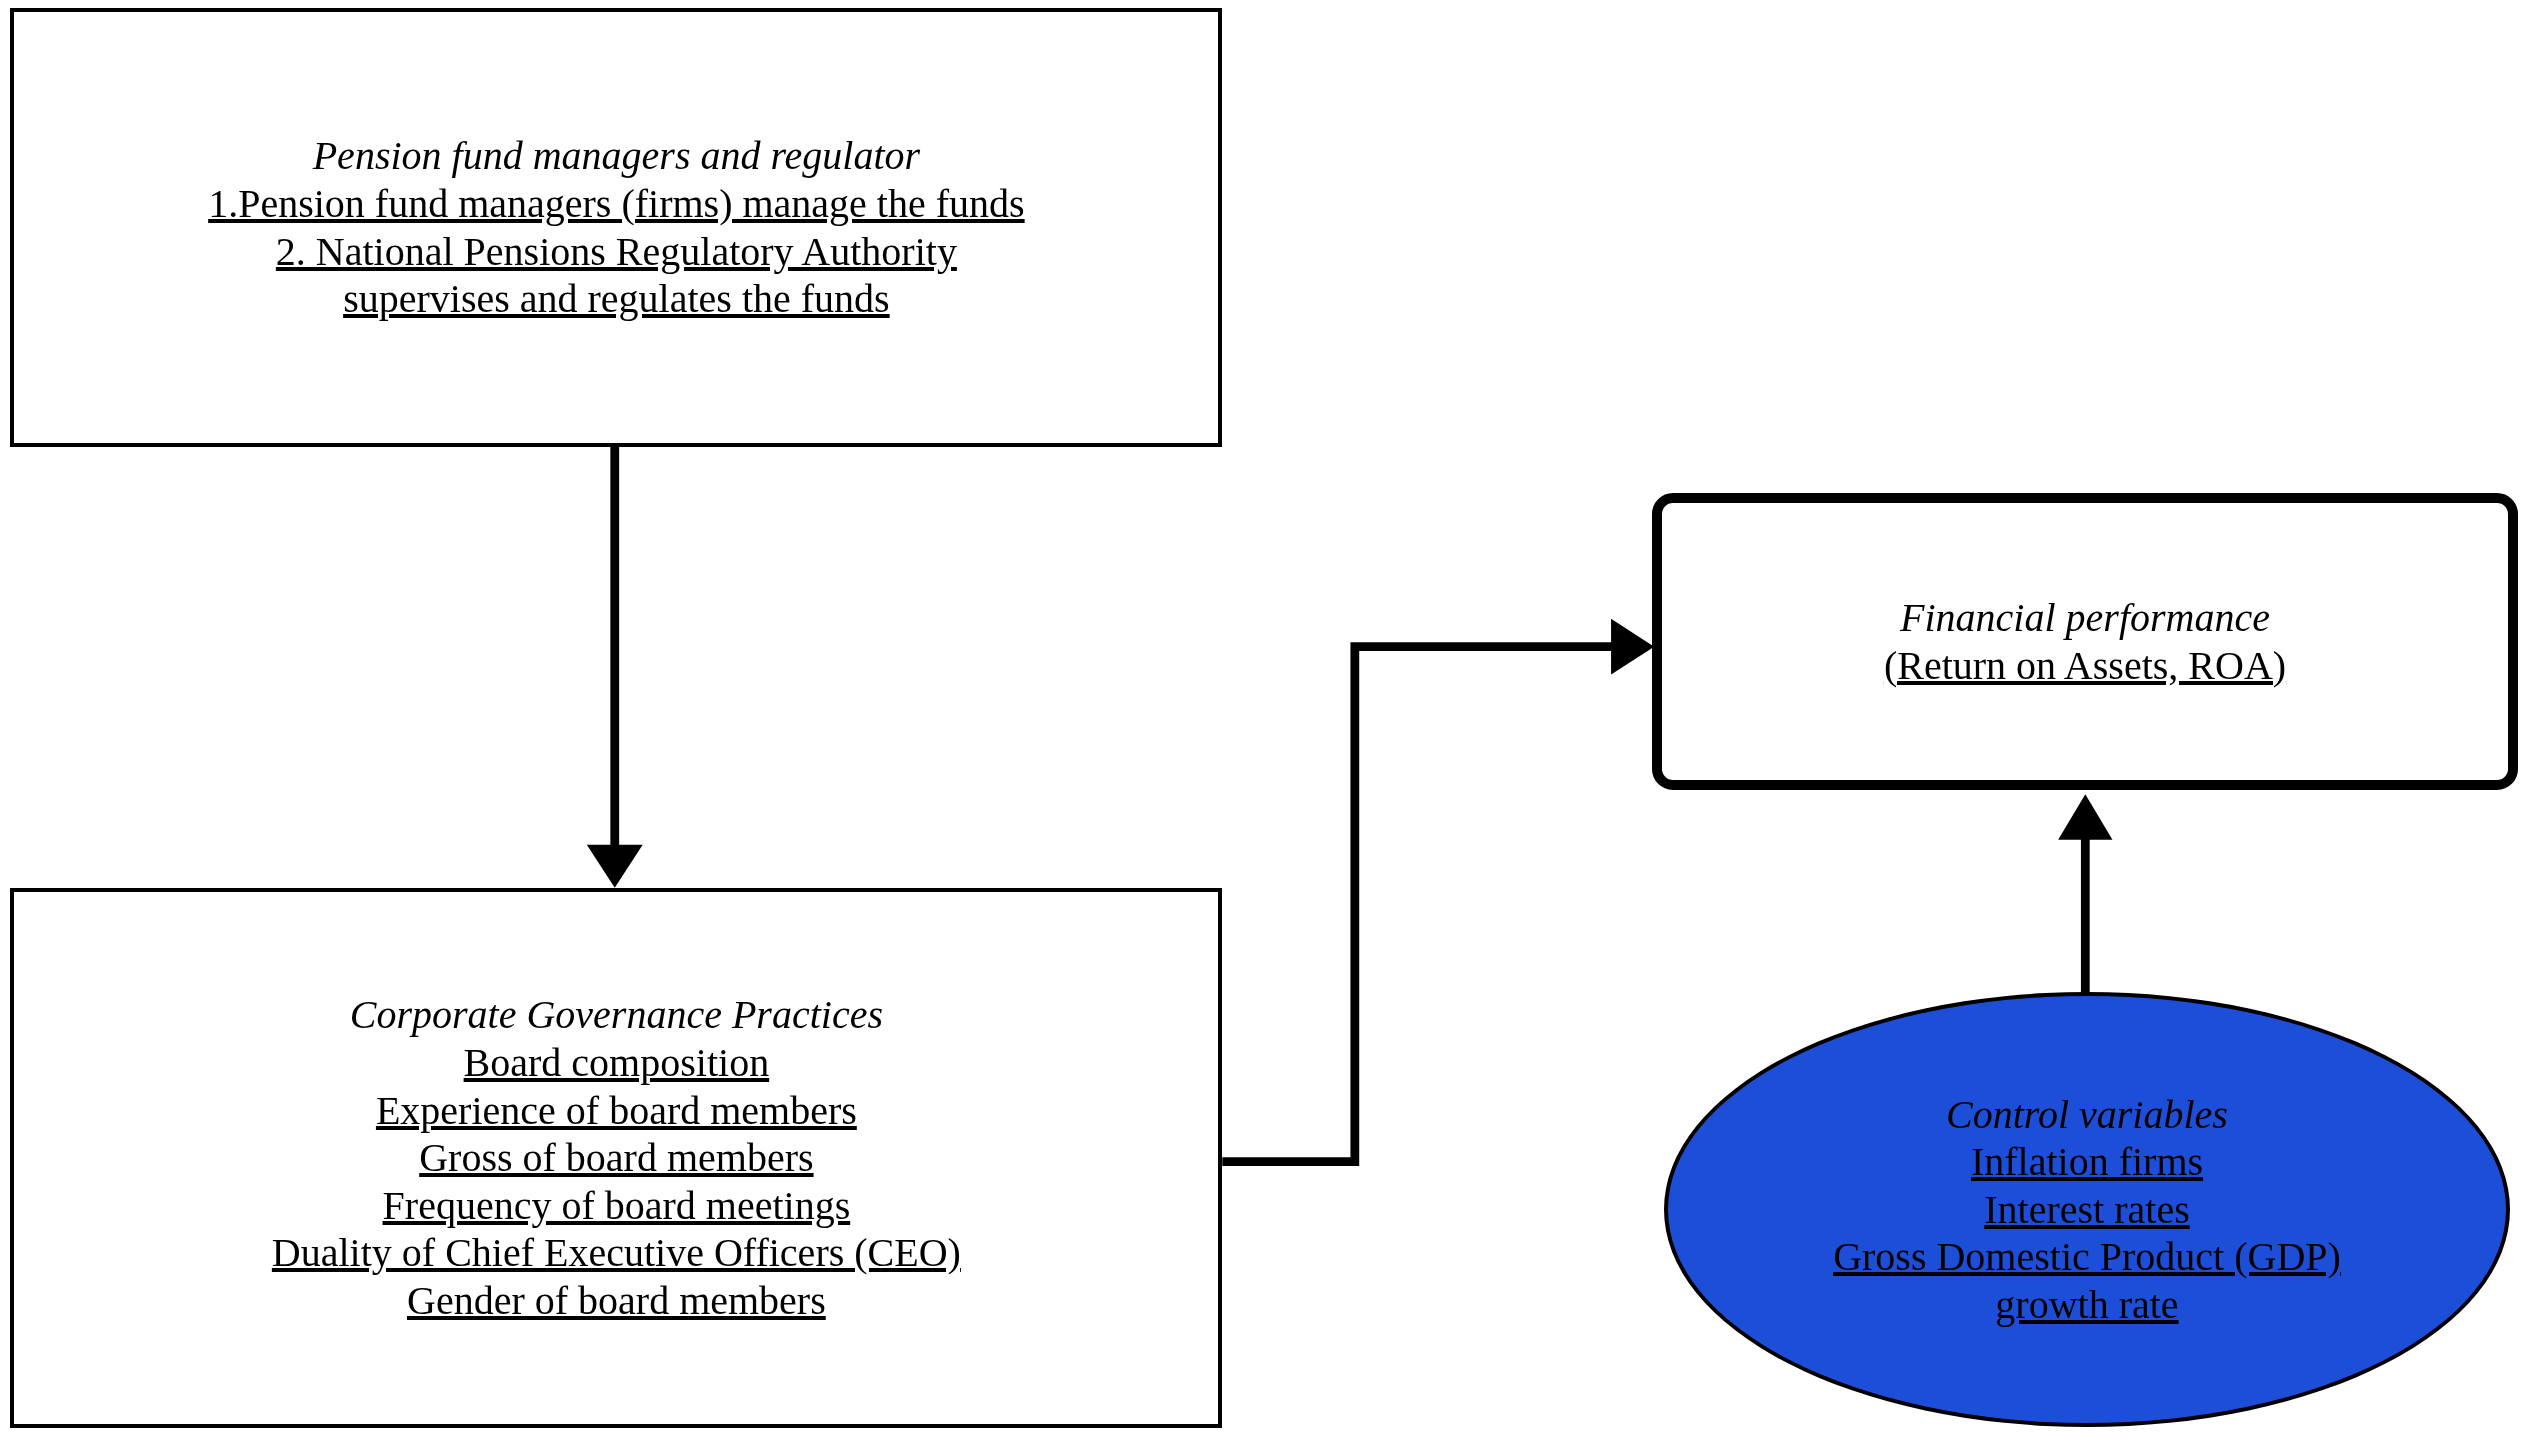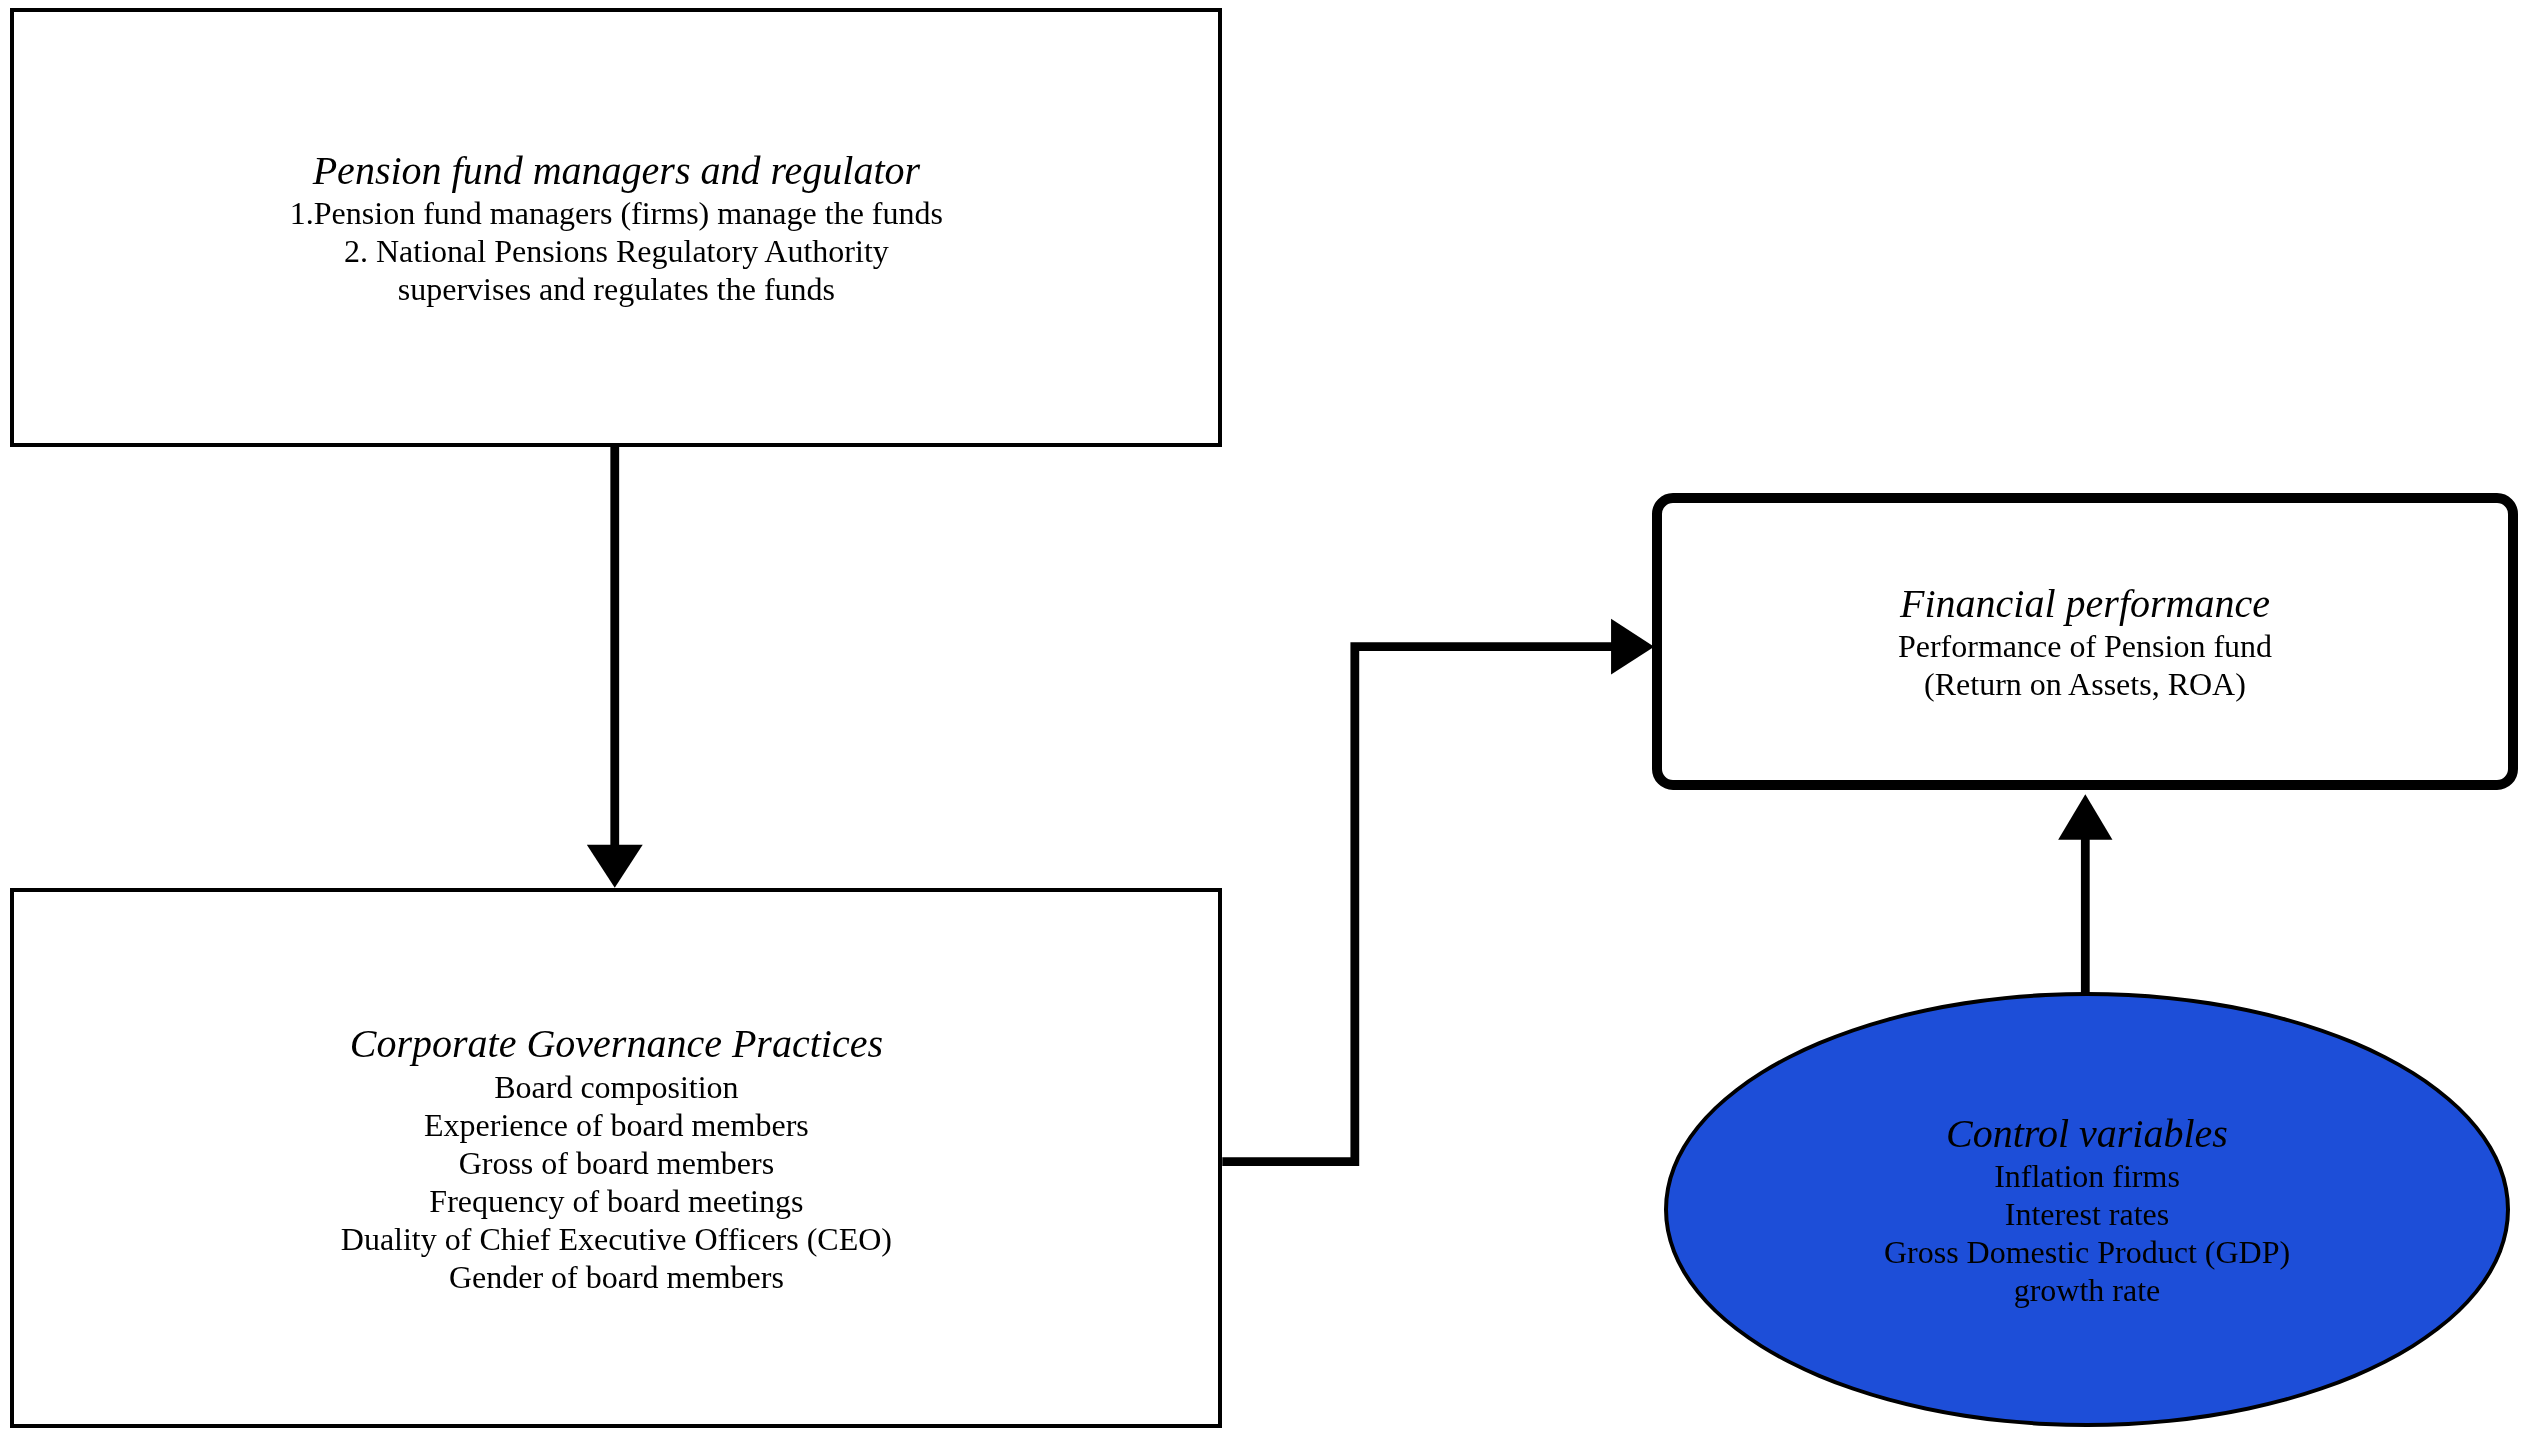--- a/index.html
+++ b/index.html
@@ -44,23 +44,24 @@
     text-align: center;
   }
   .title-line {
     font-style: italic;
     font-size: 40px;
     line-height: 1.19;
     white-space: nowrap;
   }
   .body-line {
     font-style: normal;
-    font-size: 32px;
+    font-size: 40px;
     line-height: 1.19;
     white-space: nowrap;
+    text-decoration: underline;
   }
   
   #box-pension-managers {
     left: 10.4px;  top: 8px;  width: 1212px; height: 439px;
   }
   #box-governance {
     left: 10.4px;  top: 888px; width: 1212px; height: 540px; text-align: right;
   }
   #box-financial {
     left: 1652px; top: 493px;  width: 866px; height: 297px;
@@ -127,21 +128,20 @@
       <div class="body-line">Gross of board members</div>
       <div class="body-line">Frequency of board meetings</div>
       <div class="body-line">Duality of Chief Executive Officers (CEO)</div>
       <div class="body-line">Gender of board members</div>
     </div>
   </div>
 
   <div class="node-box thick" id="box-financial">
     <div class="fp-inner">
       <div class="title-line">Financial performance</div>
-      <div class="body-line">Performance of Pension fund</div>
       <div class="body-line">(Return on Assets, ROA)</div>
     </div>
   </div>
 
   <div class="ellipse-node" id="ellipse-control">
     <div class="cv-inner">
       <div class="title-line">Control variables</div>
       <div class="body-line">Inflation firms</div>
       <div class="body-line">Interest rates</div>
       <div class="body-line">Gross Domestic Product (GDP)</div>

